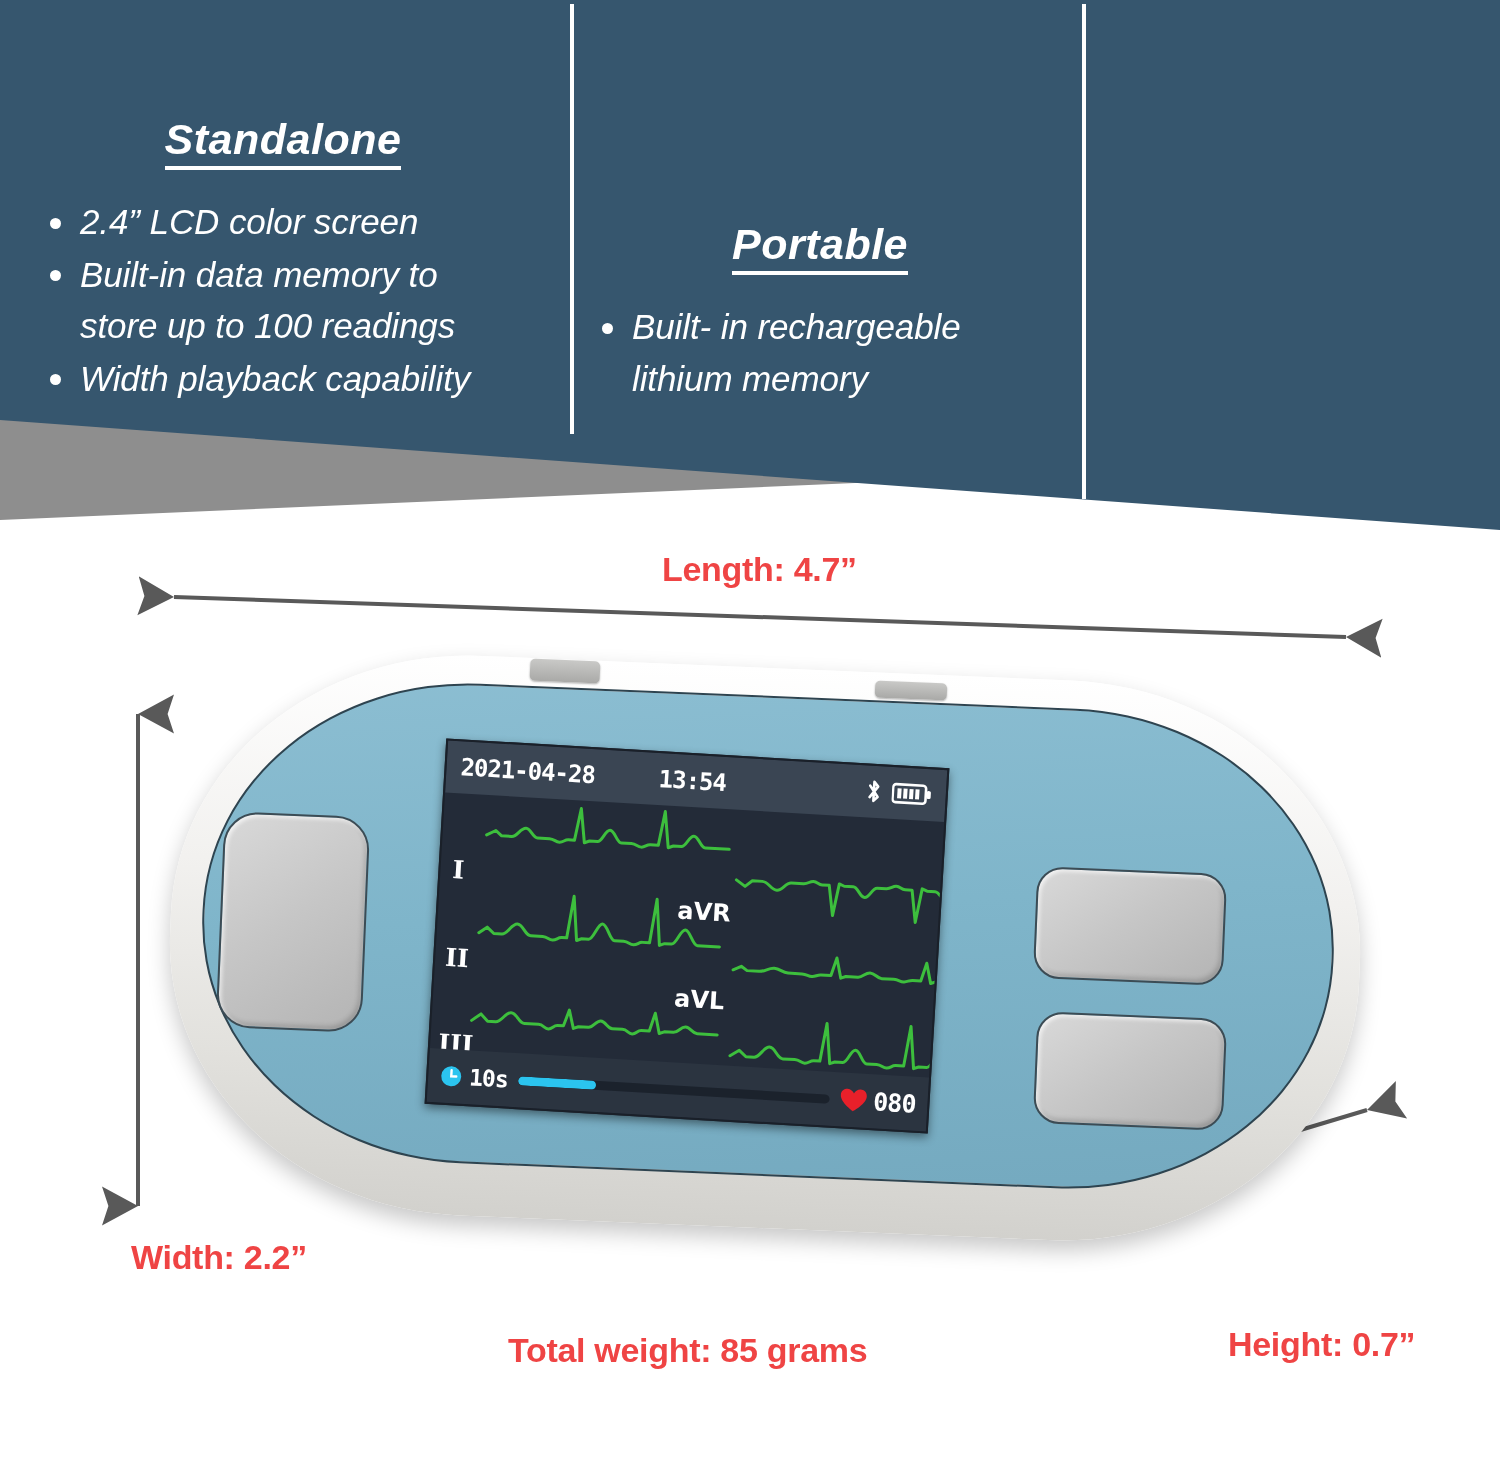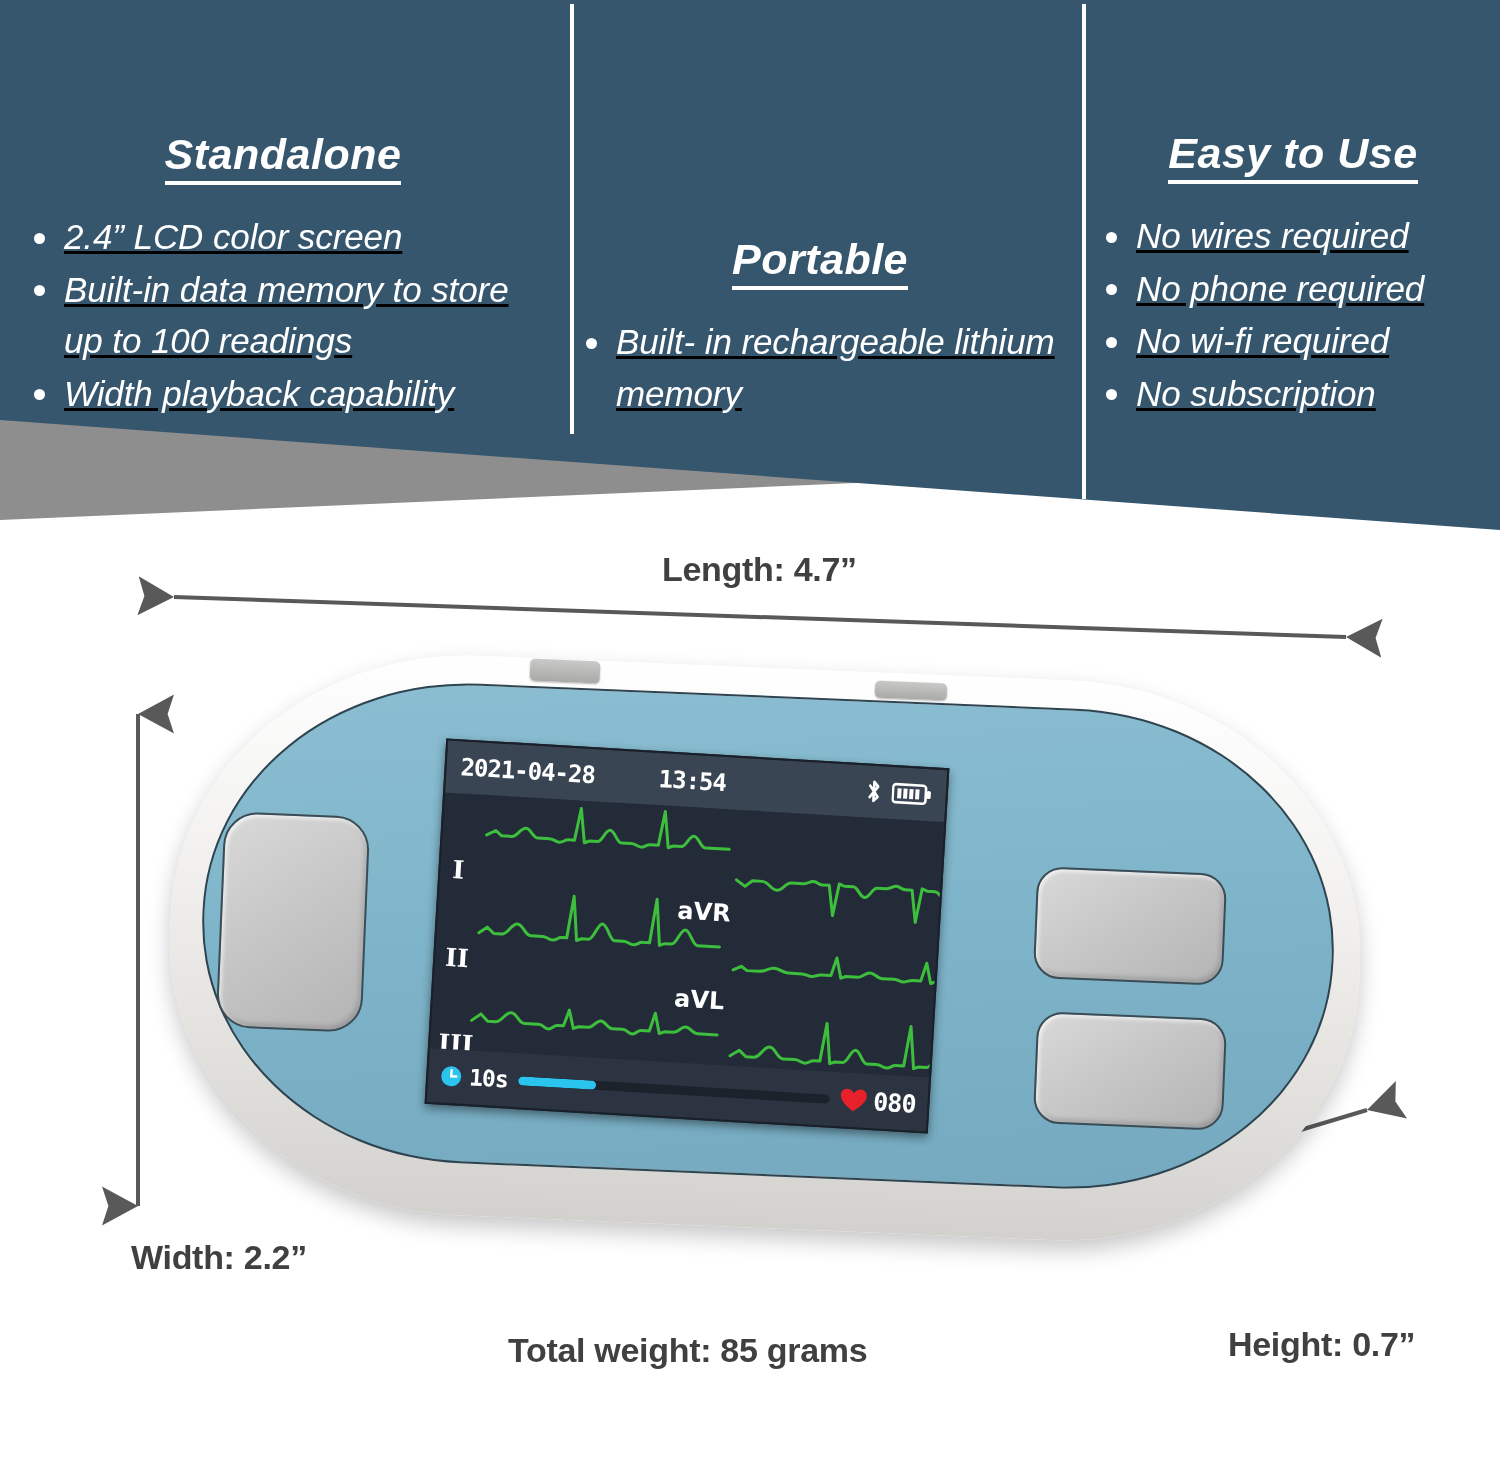--- a/index.html
+++ b/index.html
@@ -23,33 +23,33 @@
   .hdr-col{position:relative;box-sizing:border-box;padding-top:34px;}
   .hdr-col.c1{width:556px;padding-left:26px;padding-right:16px;}
   .hdr-col.c2{width:520px;padding-left:22px;padding-right:14px;}
   .hdr-col.c3{width:424px;padding-left:22px;padding-right:12px;}
 
   .col-title{color:#ffffff;font-size:43px;font-style:italic;font-weight:bold;
      text-align:center;letter-spacing:.5px;line-height:1.06;
      display:inline-block;border-bottom:4px solid #ffffff;padding-bottom:4px;}
   .title-wrap{text-align:center;margin-bottom:26px;}
 
-  .feat-list{list-style:none;margin:0;padding:0;text-decoration:underline;}
+  .feat-list{list-style:none;margin:16px;padding:0;}
   .feat-list li{color:#ffffff;font-size:35px;font-style:italic;
      line-height:1.47;position:relative;padding-left:38px;
      margin-bottom:1px;letter-spacing:-.1px;}
   .feat-list li::before{content:"";position:absolute;left:8px;top:.62em;
      width:11px;height:11px;border-radius:50%;background:#ffffff;}
 
   .hdr-divider{position:absolute;width:4px;background:#ffffff;}
   .hdr-divider.d1{left:570px;top:4px;height:430px;}
   .hdr-divider.d2{left:1082px;top:4px;height:495px;}
 
   
-  .dim-label{position:absolute;color:#404040;font-weight:bold;
+  .dim-label{position:absolute;color:#ef4444;font-weight:bold;
      font-size:34px;letter-spacing:-.3px;white-space:nowrap;}
   #length-label{left:662px;top:550px;}
   #width-label{left:118px;top:1238px;margin-left:13px;}
   #weight-label{left:508px;top:1331px;text-align:center;}
   #height-label{left:1228px;top:1325px;}
 
   .arrow-svg{position:absolute;overflow:visible;}
   #length-arrow{left:160px;top:585px;}
   #width-arrow{left:120px;top:700px;}
   #height-arrow{left:1275px;top:1098px;}
@@ -141,31 +141,20 @@
 
     <div class="hdr-col c2">
       <div class="title-wrap">
         <span class="col-title">Portable</span>
       </div>
       <ul class="feat-list">
         <li>Built- in rechargeable lithium memory</li>
       </ul>
     </div>
 
-    <div class="hdr-col c3">
-      <div class="title-wrap">
-        <span class="col-title">Easy to Use</span>
-      </div>
-      <ul class="feat-list">
-        <li>No wires required</li>
-        <li>No phone required</li>
-        <li>No wi-fi required</li>
-        <li>No subscription</li>
-      </ul>
-    </div>
 
   </div>
 
   <div class="hdr-divider d1"></div>
   <div class="hdr-divider d2"></div>
 </div>
 
 <div class="dim-label" id="length-label">Length: 4.7”</div>
 <div class="dim-label" id="width-label">Width: 2.2”</div>
 <div class="dim-label" id="weight-label">Total weight: 85 grams</div>

